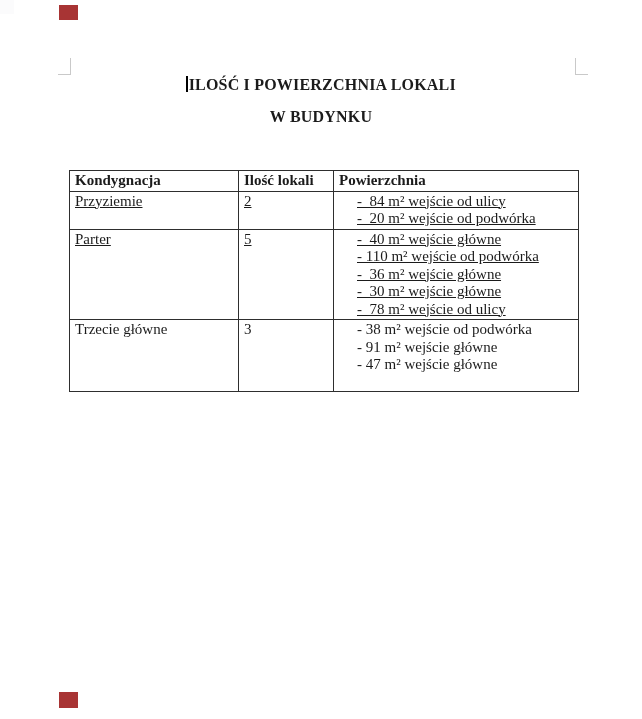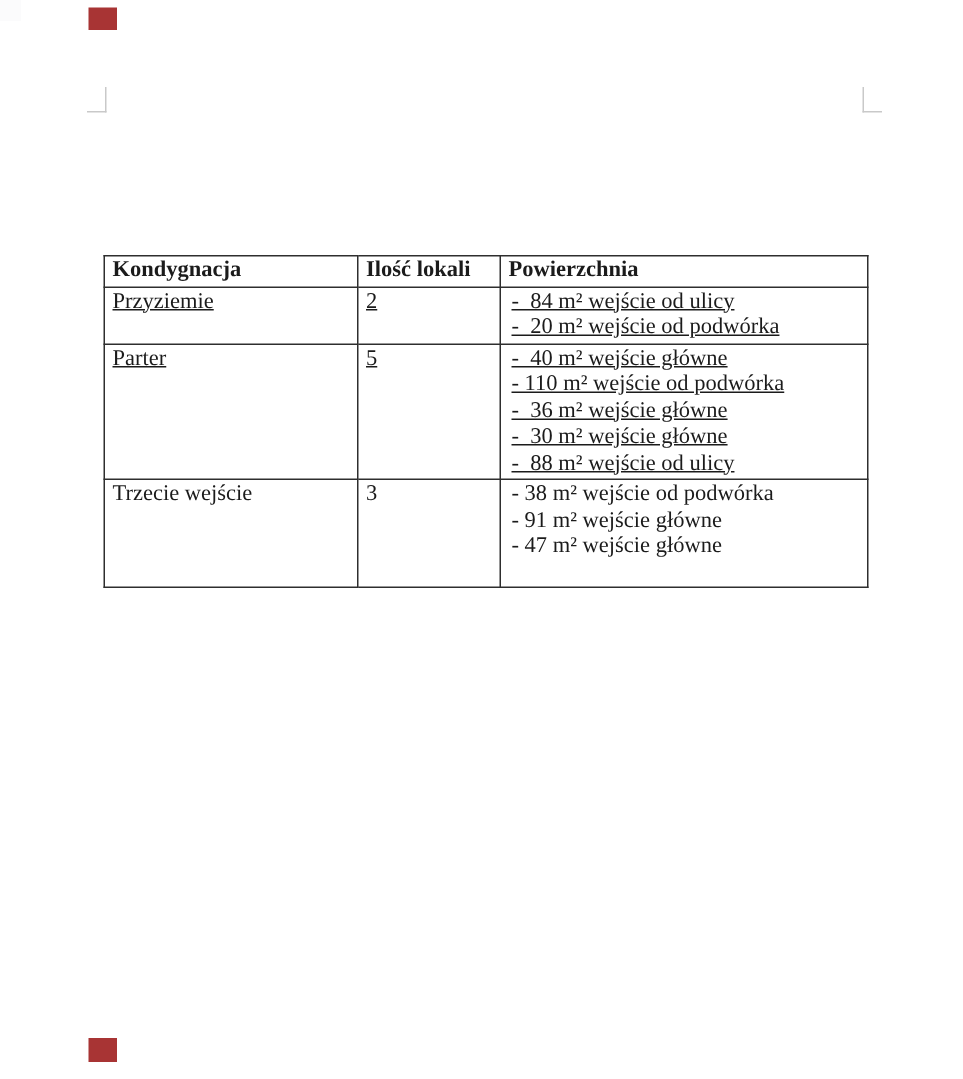--- a/index.html
+++ b/index.html
@@ -35,41 +35,43 @@
     border-collapse:collapse;table-layout:fixed;
     font-size:15px;line-height:17.5px;
   }
   table.lokale th,table.lokale td{
     border:1.5px solid #2e2e2e;
     vertical-align:top;text-align:left;
     padding:1px 2px 1px 5px;
   }
   table.lokale th{font-weight:bold;}
   table.lokale td.areas{padding-left:7px;}
-  table.lokale td.areas div{white-space:pre;}
+  table.lokale td.areas div{white-space:pre;margin-left:16px;}
   thead tr{height:19px;margin-top:24px;}
   tbody tr:nth-child(1){height:36px;text-decoration:underline;}
   tbody tr:nth-child(2){height:88px;text-decoration:underline;}
   tbody tr:nth-child(3){height:72px;}
   tbody tr:nth-child(4){height:55px;}
   tbody tr:nth-child(5){height:60px;}
 </style>
 </head>
 <body>
 
 <div class="page">
 
   <div class="red-marker marker-top" style="background: rgb(168, 52, 52);"></div>
   <div class="red-marker marker-bottom" style="background: rgb(168, 52, 52);"></div>
   <div class="corner-artifact"></div>
 
   <div class="margin-mark mark-tl"></div>
   <div class="margin-mark mark-tr"></div>
 
   <div class="title-block">
+    <div class="title-line"><span class="caret"></span><span>ILOŚĆ I POWIERZCHNIA LOKALI</span></div>
+    <div class="title-line"><span>W BUDYNKU</span></div>
   </div>
 
   <table class="lokale">
     <colgroup>
       <col style="width:169px">
       <col style="width:95px">
       <col style="width:245px">
     </colgroup>
     <thead>
       <tr>
@@ -88,25 +90,25 @@
           </td>
         </tr>
         <tr>
           <td>Parter</td>
           <td>5</td>
           <td class="areas">
             <div>-  40 m² wejście główne</div>
             <div>- 110 m² wejście od podwórka</div>
             <div>-  36 m² wejście główne</div>
             <div>-  30 m² wejście główne</div>
-            <div>-  88 m² wejście od ulicy</div>
+            <div>-  78 m² wejście od ulicy</div>
           </td>
         </tr>
         <tr>
-          <td>Trzecie wejście</td>
+          <td>Trzecie główne</td>
           <td>3</td>
           <td class="areas">
             <div>- 38 m² wejście od podwórka</div>
             <div>- 91 m² wejście główne</div>
             <div>- 47 m² wejście główne</div>
           </td>
         </tr>
       </tbody>
   </table>
 

